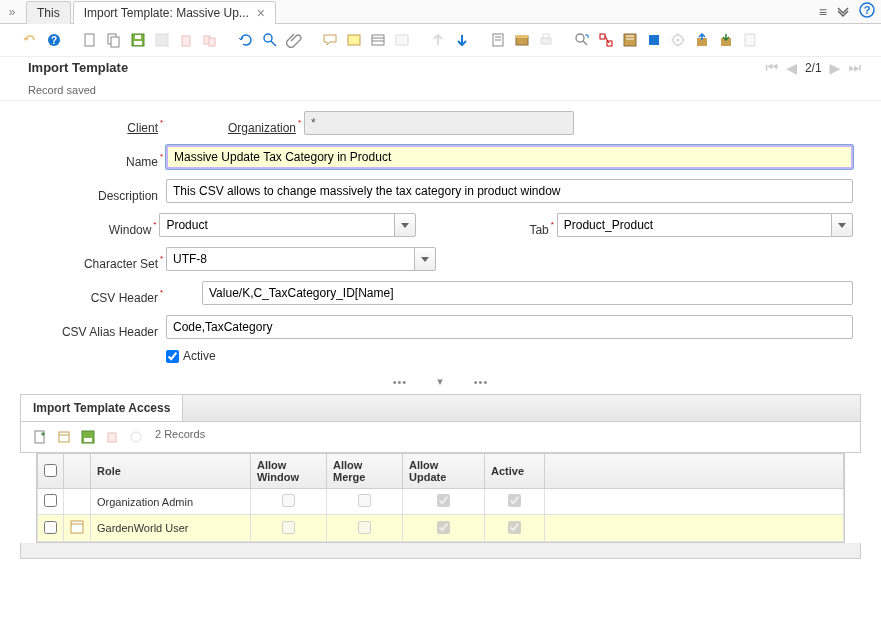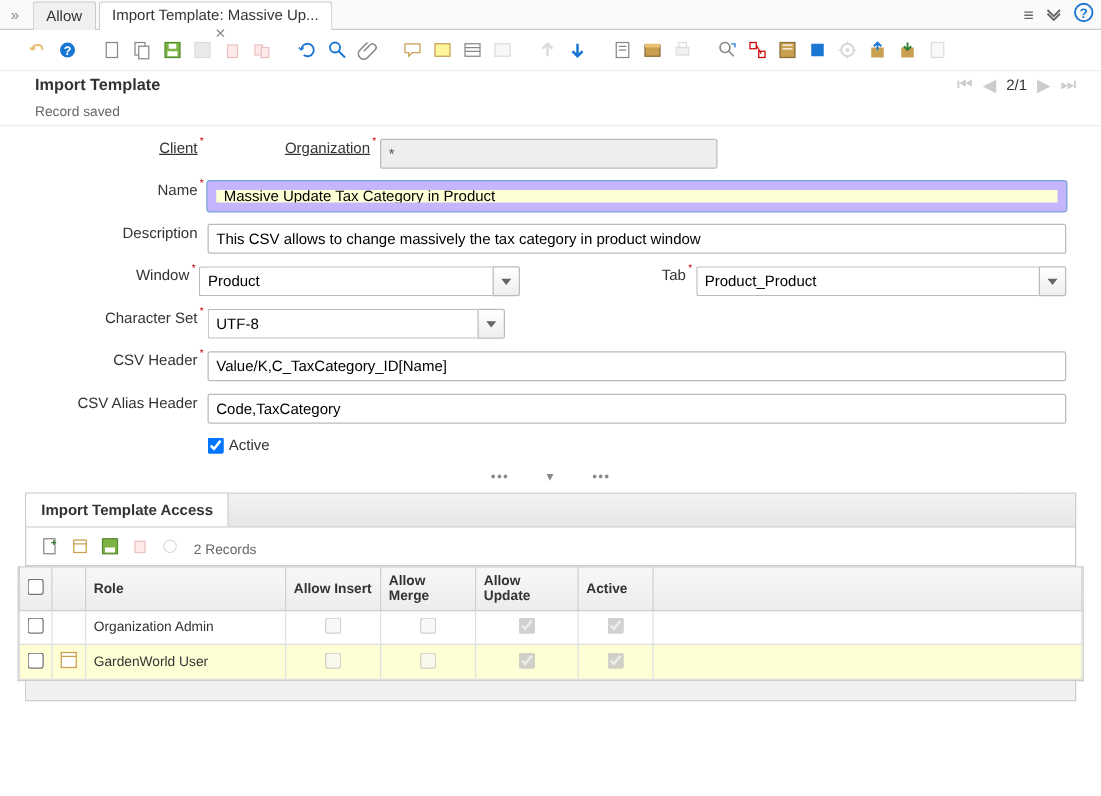--- a/index.html
+++ b/index.html
@@ -1,88 +1,88 @@
 <!DOCTYPE html>
 <html><head>
 <meta charset="utf-8">
 <style>
   * { box-sizing: border-box; margin: 0; padding: 0; }
   body { font-family: Arial, Helvetica, sans-serif; font-size: 12px; color: #333; background: #fff; width: 881px; height: 637px; overflow: hidden; position: relative; }
   
   .top-tabs { display: flex; align-items: center; height: 24px; border-bottom: 1px solid #ccc; background: #fafafa; padding-left: 4px; }
   .arrow-expand { width: 16px; height: 16px; color: #888; cursor: pointer; margin-right: 6px; display:flex; align-items:center; justify-content:center;}
   .tab { display: flex; align-items: center; padding: 3px 10px; border: 1px solid #ccc; border-bottom: none; margin-right: 2px; border-radius: 3px 3px 0 0; background: #f0f0f0; cursor: pointer; position: relative; top: 1px; height: 23px; }
-  .tab.active { background: #fff; flex-direction: column; }
+  .tab.active { background: #fff; }
   .tab-close { margin-left: 8px; color: #888; font-size: 14px; line-height: 1; cursor: pointer; }
   .top-right-icons { margin-left: auto; display: flex; gap: 10px; padding-right: 6px; align-items: center; }
   .top-right-icons span { color: #666; cursor: pointer; font-size: 14px; }
   .help-circle { color: #1976d2; font-weight: bold; }
   
   .toolbar { display: flex; align-items: center; padding: 6px 20px; gap: 4px; border-bottom: 1px solid #eee; }
   .toolbar .tb-icon { width: 20px; height: 20px; display: flex; align-items: center; justify-content: center; cursor: pointer; border-radius: 2px; }
   .toolbar .tb-icon svg { width: 16px; height: 16px; }
   .toolbar .spacer { width: 8px; }
   
   .window-bar { display: flex; align-items: center; padding: 2px 20px 6px 28px; }
   .window-title { font-weight: bold; font-size: 13px; }
   .pager { margin-left: auto; display: flex; align-items: center; gap: 8px; color: #aaa; font-size: 12px; }
   .pager .pg-icon { color: #ccc; cursor: pointer; font-size: 14px; }
   .pager .pg-text { color: #333; }
   
   .status-line { padding: 2px 28px 4px 28px; color: #666; font-size: 11px; border-bottom: 1px solid #eee; }
   
   .form { padding: 10px 28px; }
-  .form-row { display: flex; align-items: flex-start; margin-bottom: 10px; gap: 8px; }
+  .form-row { display: flex; align-items: flex-end; margin-bottom: 10px; gap: 8px; }
   .form-label { width: 130px; text-align: right; color: #333; font-size: 12px; position: relative; }
   .form-label.req::after { content: "*"; color: #c00; position: absolute; top: -3px; right: -5px; font-size: 8px; }
   .form-label.link { text-decoration: underline; cursor: pointer; }
   .form-input { height: 24px; padding: 2px 6px; border: 1px solid #bbb; border-radius: 2px; font-size: 12px; background: #fff; }
   .form-input.readonly { background: #eee; color: #555; }
-  .form-input.highlight { background: #ffffd6; border: 7px solid #c4b5fd; box-shadow: 0 0 0 1px #7aa3d6; }
+  .form-input.highlight { background: #ffffd6; border: 2px solid #c4b5fd; box-shadow: 0 0 0 1px #7aa3d6; }
   .combo { position: relative; display: flex; }
   .combo .form-input { flex: 1; border-right: none; border-radius: 2px 0 0 2px; }
   .combo .combo-btn { width: 22px; border: 1px solid #bbb; background: linear-gradient(#fff,#eee); border-radius: 0 2px 2px 0; display: flex; align-items: center; justify-content: center; cursor: pointer; }
   .combo .combo-btn::after { content: ""; border-left: 4px solid transparent; border-right: 4px solid transparent; border-top: 5px solid #666; }
   .col2-label { width: 100px; text-align: right; margin-left: 30px; }
   
   .active-check-row { display: flex; align-items: center; margin-left: 138px; gap: 4px; }
   
   .splitter { display: flex; align-items: center; justify-content: center; gap: 30px; color: #888; padding: 2px 0; font-size: 11px; }
   .splitter span { cursor: pointer; letter-spacing: 1px; }
   
   .detail-tabs { margin: 4px 20px 0 20px; }
   .detail-tab-strip { display: flex; background: linear-gradient(#f3f3f3,#e6e6e6); border: 1px solid #ccc; }
   .detail-tab { padding: 6px 12px; background: #f8f8f8; border-right: 1px solid #ccc; font-weight: bold; font-size: 12px; cursor: pointer; }
   .detail-tab.active { background: #fff; }
   
-  .detail-toolbar { display: flex; align-items: flex-end; gap: 6px; padding: 6px 10px; border: 1px solid #ccc; border-top: none; }
+  .detail-toolbar { display: flex; align-items: flex-start; gap: 6px; padding: 6px 10px; border: 1px solid #ccc; border-top: none; }
   .detail-toolbar .dt-icon { width: 18px; height: 18px; display: flex; align-items: center; justify-content: center; cursor: pointer; }
   .detail-toolbar .dt-icon svg { width: 14px; height: 14px; }
   .records-text { color: #666; font-size: 11px; margin-left: 4px; }
   
-  .grid { border: 1px solid #ccc; border-top: none; margin: 0 14px; }
+  .grid { border: 1px solid #ccc; border-top: none; margin: 0 36px; }
   .grid table { width: 100%; border-collapse: collapse; }
   .grid th { background: linear-gradient(#f8f8f8,#ececec); border: 1px solid #d0d0d0; padding: 5px 6px; text-align: left; font-weight: bold; font-size: 11px; color: #333; }
   .grid td { border: 1px solid #e0e0e0; padding: 5px 6px; font-size: 11px; }
   .grid tr.selected td { background: #ffffd6; }
   .grid .chk-col { width: 24px; text-align: center; }
   .grid .icon-col { width: 24px; text-align: center; }
   .grid .center { text-align: center; }
   .grid-scroll { border: 1px solid #ccc; border-top: none; margin: 0 20px; height: 16px; background: #f0f0f0; overflow-x: scroll; }
   .grid-scroll-inner { width: 1200px; height: 1px; }
   
   input[type="checkbox"].ro { accent-color: #888; }
 </style>
 </head>
 <body>
 
 <div class="top-tabs">
   <div class="arrow-expand">»</div>
   <div class="tab">
-    <span>Allow</span>
+    <span>This</span>
   </div>
   <div class="tab active">
     <span>Import Template: Massive Up...</span>
     <span class="tab-close">×</span>
   </div>
   <div class="top-right-icons">
     <span>≡</span>
     <span><svg width="12" height="12" viewBox="0 0 12 12">
           <path d="M1 3 L6 8 L11 3" stroke="#666" stroke-width="1.5" fill="none"></path>
           <path d="M1 6 L6 11 L11 6" stroke="#666" stroke-width="1.5" fill="none"></path>
@@ -308,29 +308,29 @@
     </div>
     <div class="form-label req col2-label">Tab</div>
     <div class="combo" style="width:312px">
       <input class="form-input" value="Product_Product" style="">
       <div class="combo-btn"></div>
     </div>
   </div>
 
   <div class="form-row">
     <div class="form-label req">Character Set</div>
-    <div class="combo" style="width:238px">
+    <div class="combo" style="width:270px">
       <input class="form-input" value="UTF-8" style="">
       <div class="combo-btn"></div>
     </div>
   </div>
 
   <div class="form-row">
     <div class="form-label req">CSV Header</div>
-    <input class="form-input" style="flex: 1 1 0%;" value="Value/K,C_TaxCategory_ID[Name]">
+    <input class="form-input" style="flex: 1 1 0%; margin-left: 36px;" value="Value/K,C_TaxCategory_ID[Name]">
   </div>
 
   <div class="form-row">
     <div class="form-label">CSV Alias Header</div>
     <input class="form-input" style="flex: 1 1 0%;" value="Code,TaxCategory">
   </div>
 
   <div class="active-check-row">
     <input type="checkbox" checked="" style="">
     <span>Active</span>
@@ -380,21 +380,21 @@
   </div>
 </div>
 
 <div class="grid">
   <table>
     <thead>
       <tr>
         <th class="chk-col"><input type="checkbox" style=""></th>
         <th class="icon-col"></th>
         <th style="width:160px">Role</th>
-        <th style="width:76px">Allow Insert</th>
+        <th style="width:76px">Allow Window</th>
         <th style="width:76px">Allow Merge</th>
         <th style="width:82px">Allow Update</th>
         <th style="width:60px">Active</th>
         <th></th>
       </tr>
     </thead>
     <tbody id="grid-body">
         <tr>
           <td class="chk-col"><input type="checkbox" style=""></td>
           <td class="icon-col"></td>

